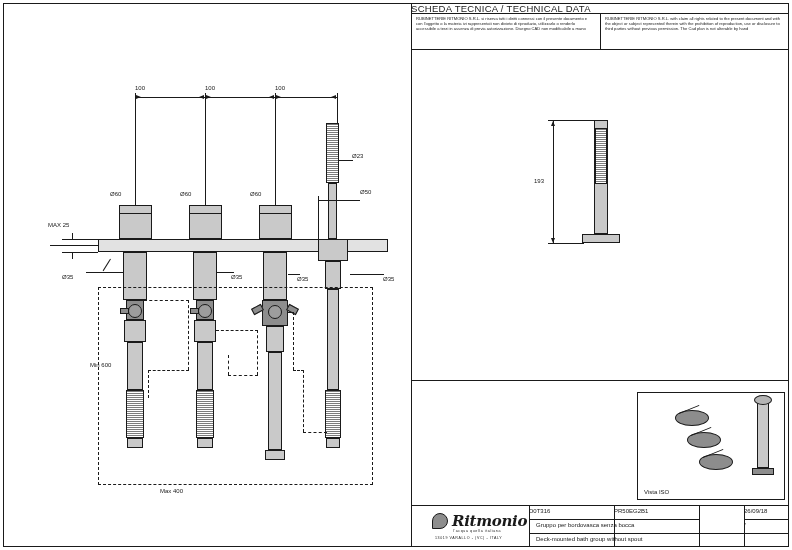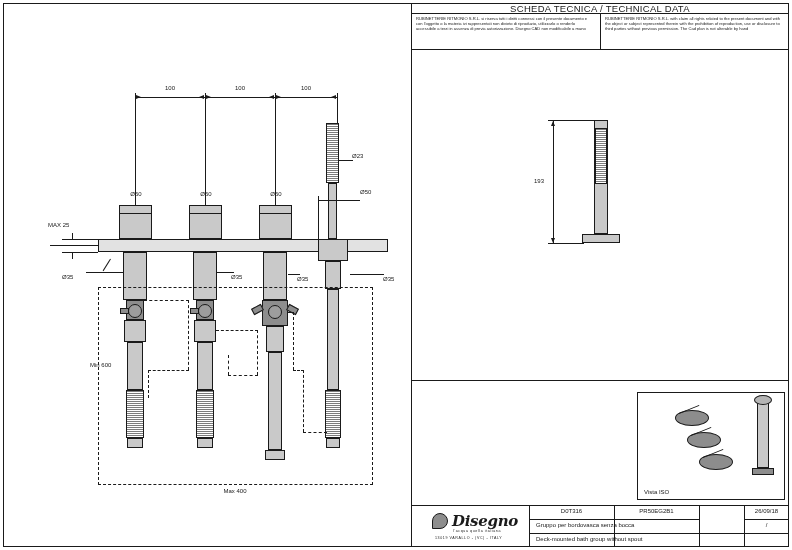--- a/index.html
+++ b/index.html
@@ -5,21 +5,21 @@
   html,body{margin:0;padding:0;background:#ffffff;}
   body{width:792px;height:550px;font-family:"Liberation Sans",sans-serif;color:#1a1a1a;}
   #sheet{position:relative;width:792px;height:550px;overflow:hidden;}
   .ln{position:absolute;background:#1a1a1a;}
   .hl{height:1px;}
   .vl{width:1px;}
   .txt{position:absolute;white-space:nowrap;}
   .tiny{font-size:4.1px;line-height:5.2px;}
   .small{font-size:6px;}
   .title{font-size:9.5px;letter-spacing:.3px;}
-  .ctr{text-align:center;}
+  .ctr{text-align:left;}
   .frame{position:absolute;border:1px solid #1a1a1a;box-sizing:border-box;}
   .gray{background:#c9c9c9;}
   .lgray{background:#e2e2e2;}
   .dk{background:#8d8d8d;}
   .dash{position:absolute;border-top:1px dashed #1a1a1a;}
   .dashv{position:absolute;border-left:1px dashed #1a1a1a;}
   .dashbox{position:absolute;border:1px dashed #1a1a1a;box-sizing:border-box;}
   .dimline{position:absolute;height:1px;background:#1a1a1a;}
   .arrowL,.arrowR{position:absolute;width:0;height:0;border-top:2px solid transparent;border-bottom:2px solid transparent;}
   .arrowL{border-right:5px solid #1a1a1a;}
@@ -187,21 +187,21 @@
 
   <div class="frame" style="left:411px;top:505px;width:378px;height:42px;"></div>
   <div class="ln vl" style="left:529px;top:505px;height:42px;"></div>
   <div class="ln vl" style="left:614px;top:505px;height:42px;"></div>
   <div class="ln vl" style="left:699px;top:505px;height:42px;"></div>
   <div class="ln vl" style="left:744px;top:505px;height:42px;"></div>
   <div class="ln hl" style="left:529px;top:519px;width:170px;"></div>
   <div class="ln hl" style="left:529px;top:533px;width:260px;"></div>
   <div class="ln hl" style="left:744px;top:519px;width:45px;"></div>
 
-  <div class="txt brand" style="left:452px;top:512px;">Disegno</div>
+  <div class="txt brand" style="left:452px;top:512px;">Ritmonio</div>
   <div class="txt brandsub" style="left:453px;top:529px;">l'acqua  quella  italiana</div>
   <div class="txt brandsub" style="left:435px;top:536px;">13019 VARALLO - (VC) - ITALY</div>
   <div class="ell dk" style="left:432px;top:513px;width:16px;height:16px;border-radius:50% 50% 50% 0;"></div>
 
   <div class="txt small ctr" style="left:529px;top:508px;width:85px;">D0T316</div>
   <div class="txt small ctr" style="left:614px;top:508px;width:85px;">PR50EG2B1</div>
   <div class="txt small ctr" style="left:744px;top:508px;width:45px;">26/09/18</div>
   <div class="txt small ctr" style="left:744px;top:522px;width:45px;">/</div>
   <div class="txt small" style="left:536px;top:522px;">Gruppo  per  bordovasca  senza  bocca</div>
   <div class="txt small" style="left:536px;top:536px;">Deck-mounted  bath  group  without  spout</div>

